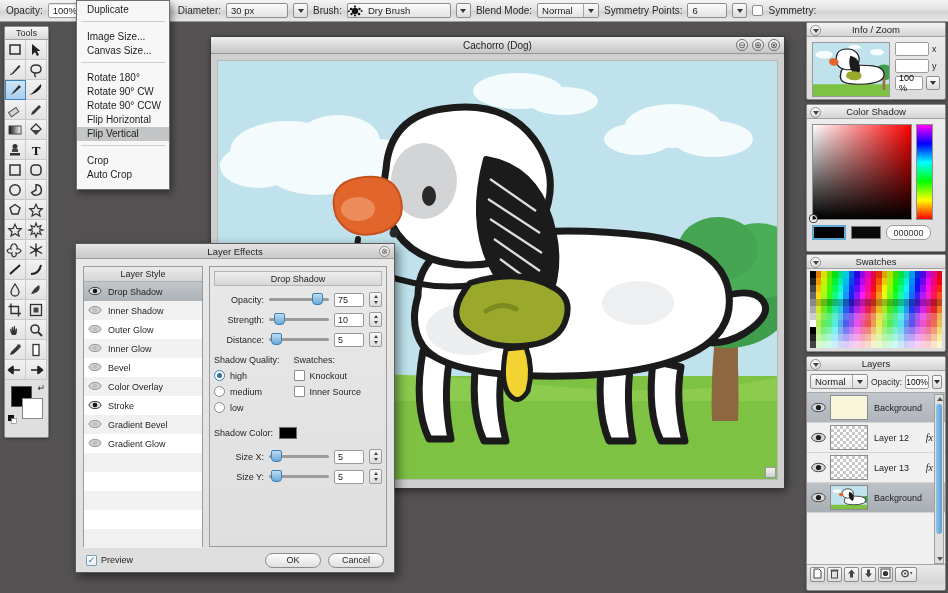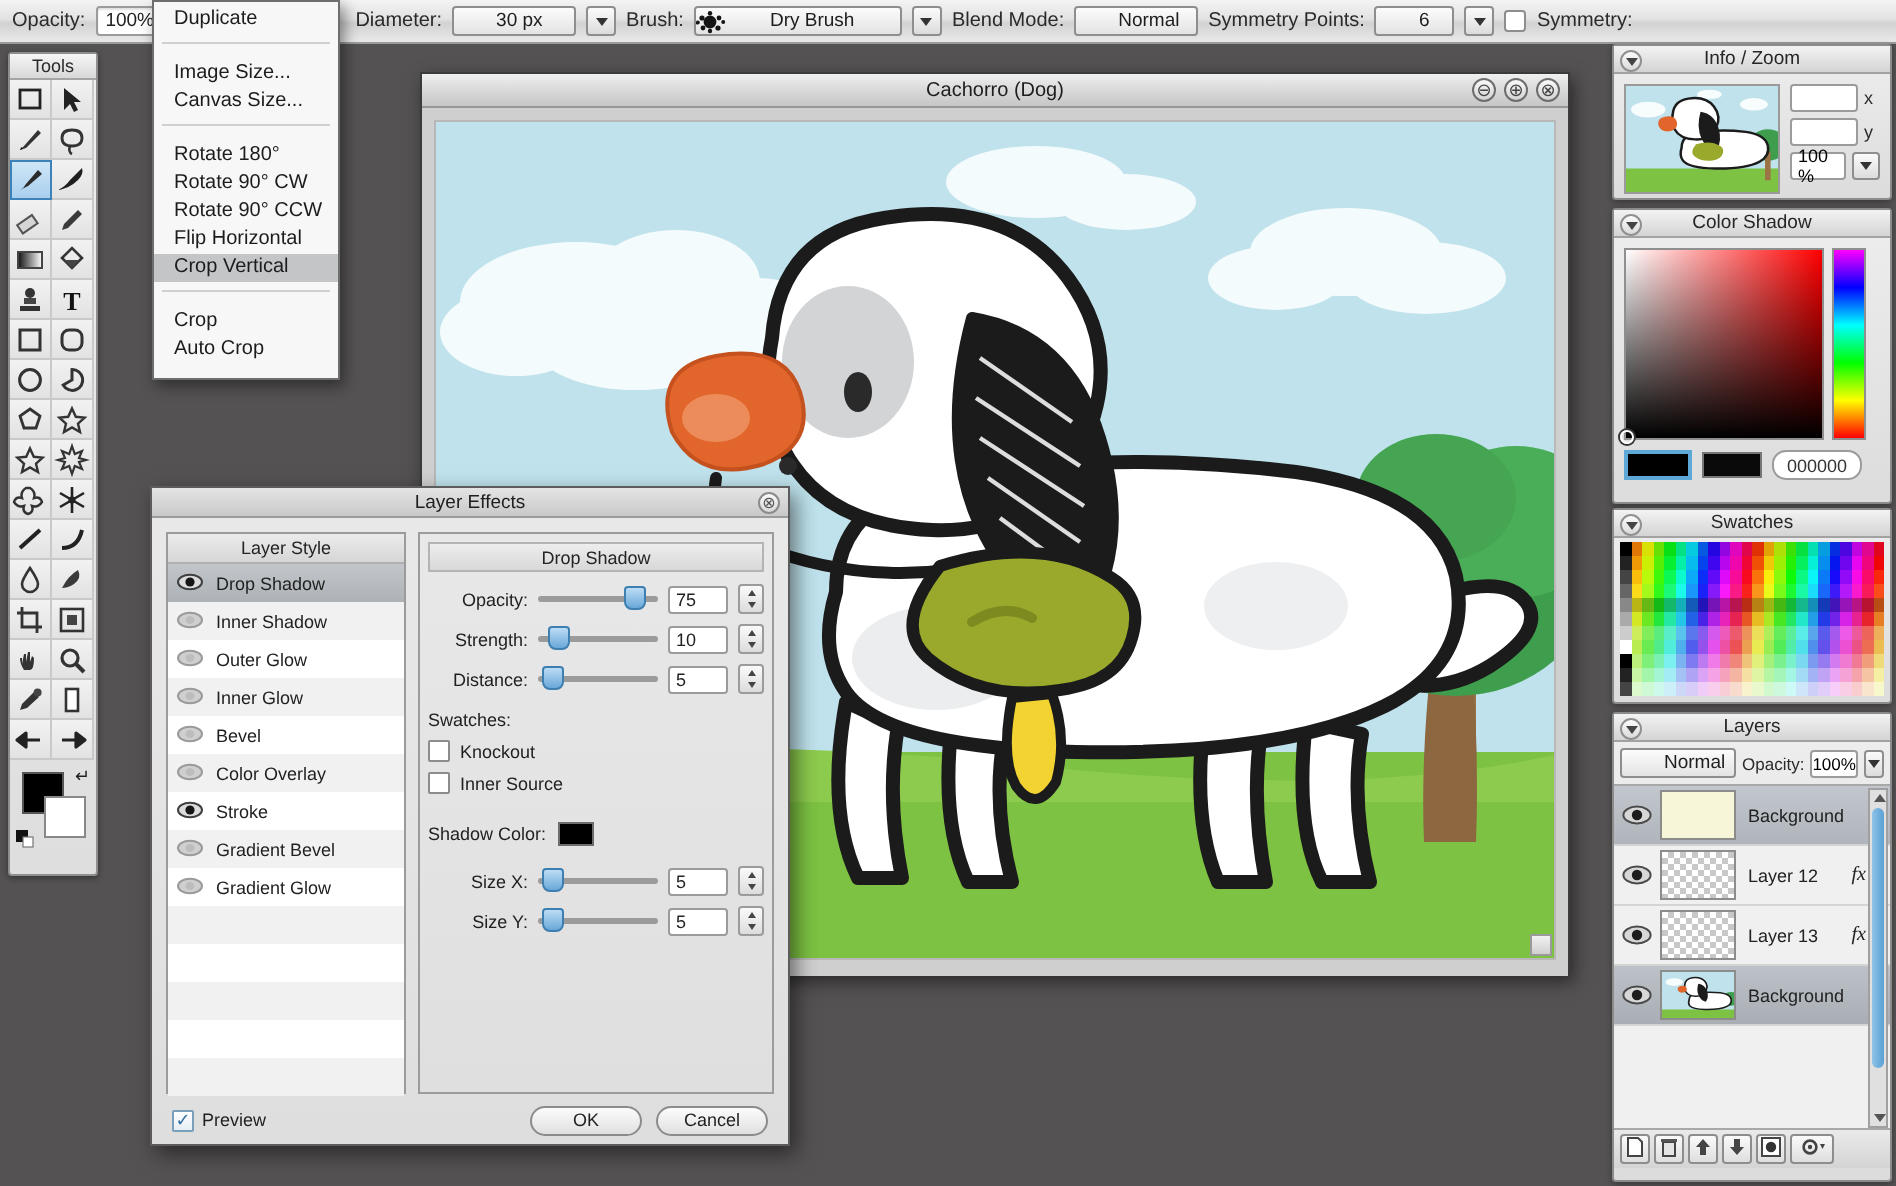--- a/index.html
+++ b/index.html
@@ -24,21 +24,21 @@
   .fld {
     height: 15px; background: #fff; border: 1px solid #9b9b9b; border-radius: 2px;
     display: flex; align-items: center; padding: 0 4px; font-size: 9.5px; color: #222;
     box-shadow: inset 0 1px 1px rgba(0,0,0,.12);
   }
   .combo {
     height: 15px; display: flex; align-items: center;
     border: 1px solid #8e8e8e; border-radius: 2px; overflow: hidden;
     background: linear-gradient(to bottom,#fcfcfc,#e3e3e3);
   }
-  .combo .ctext { flex: 1; padding: 0 21px; font-size: 9.5px; color: #1d1d1d; white-space: nowrap; }
+  .combo .ctext { flex: 1; padding: 0 4px; font-size: 9.5px; color: #1d1d1d; white-space: nowrap; }
   .combo .carrow {
     width: 15px; height: 100%; display: flex; align-items: center; justify-content: center;
     background: linear-gradient(to bottom,#fbfbfb,#dcdcdc); border-left: 1px solid #a6a6a6;
   }
   .tri-d { width: 0; height: 0; border-left: 3px solid transparent; border-right: 3px solid transparent; border-top: 4px solid #333; }
   .sepfield { width: 15px; height: 15px; border: 1px solid #8e8e8e; border-radius: 2px;
     background: linear-gradient(to bottom,#fbfbfb,#dcdcdc); display:flex; align-items:center; justify-content:center; }
   .brushprev { width: 16px; height: 13px; display:flex; align-items:center; justify-content:center; }
   .chk { width: 11px; height: 11px; background: #fff; border: 1px solid #8d8d8d; border-radius: 2px; }
 
@@ -303,21 +303,21 @@
     <div class="msep"></div>
     <div class="mgap"></div>
     <div class="mi">Image Size...</div>
     <div class="mi">Canvas Size...</div>
     <div class="msep"></div>
     <div class="mgap"></div>
     <div class="mi">Rotate 180°</div>
     <div class="mi">Rotate 90° CW</div>
     <div class="mi">Rotate 90° CCW</div>
     <div class="mi">Flip Horizontal</div>
-    <div class="mi sel">Crop Vertical</div>
+    <div class="mi sel">Flip Vertical</div>
     <div class="msep"></div>
     <div class="mgap"></div>
     <div class="mi">Crop</div>
     <div class="mi">Auto Crop</div>
   </div>
 
   <div class="toolspanel">
     <div class="toolshdr">Tools</div>
     <div class="toolgrid" id="toolgrid">
         <div class="tcell">
@@ -1379,20 +1379,35 @@
               </span>
               <span class="numfld">5</span>
               <span class="spin">
                 <span class="tri-u2"></span>
                 <span class="tri-d2"></span>
               </span>
             </div>
           </div>
         <div class="grpwrap">
           <div>
+            <div class="grptitle">Shadow Quality:</div>
+            <div class="radiorow">
+              <span class="radio on"></span>
+              <span>high</span>
+            </div>
+            <div class="radiorow">
+              <span class="radio"></span>
+              <span>medium</span>
+            </div>
+            <div class="radiorow">
+              <span class="radio"></span>
+              <span>low</span>
+            </div>
+          </div>
+          <div>
             <div class="grptitle">Swatches:</div>
             <div class="chkrow">
               <span class="chk2"></span>
               <span>Knockout</span>
             </div>
             <div class="chkrow">
               <span class="chk2"></span>
               <span>Inner Source</span>
             </div>
           </div>

